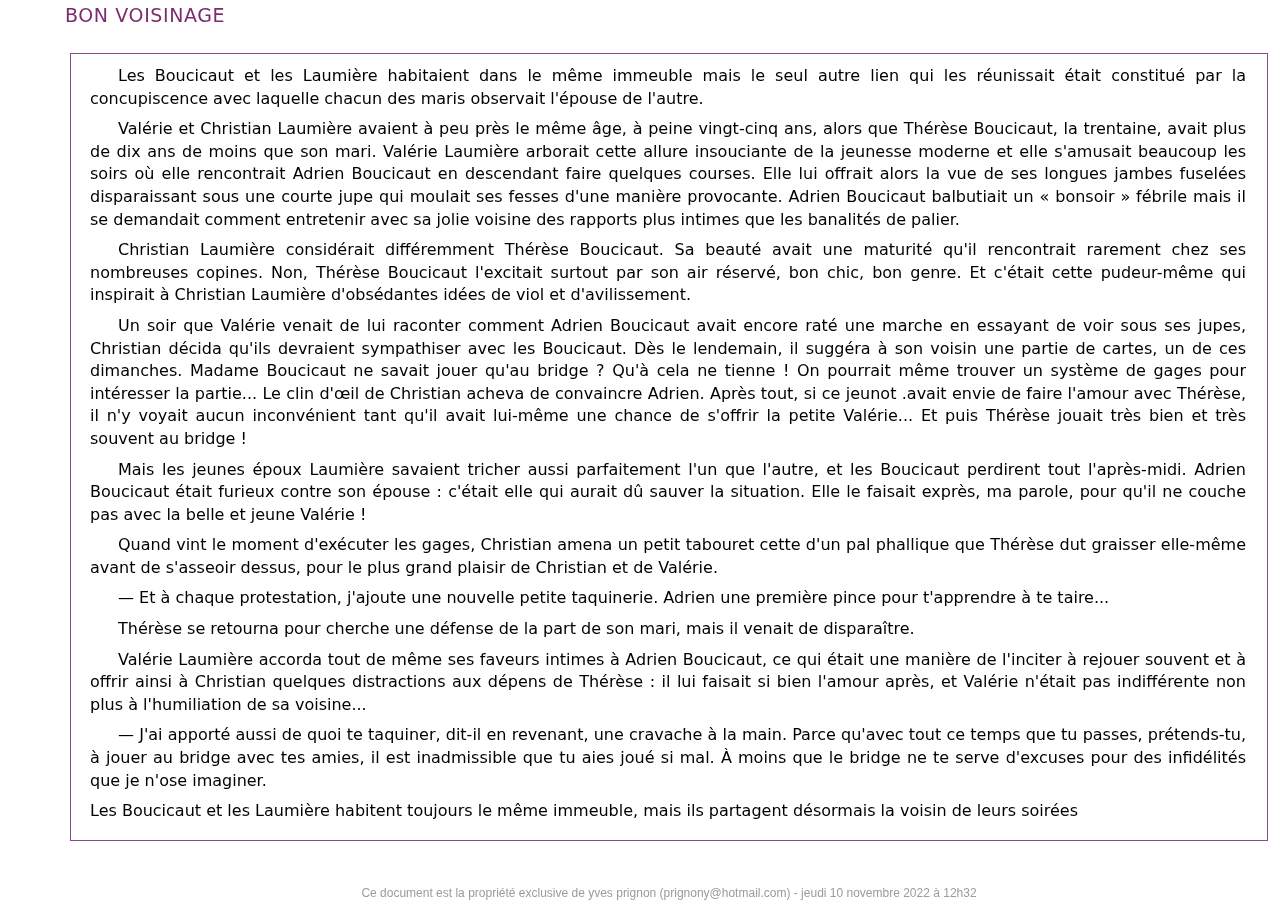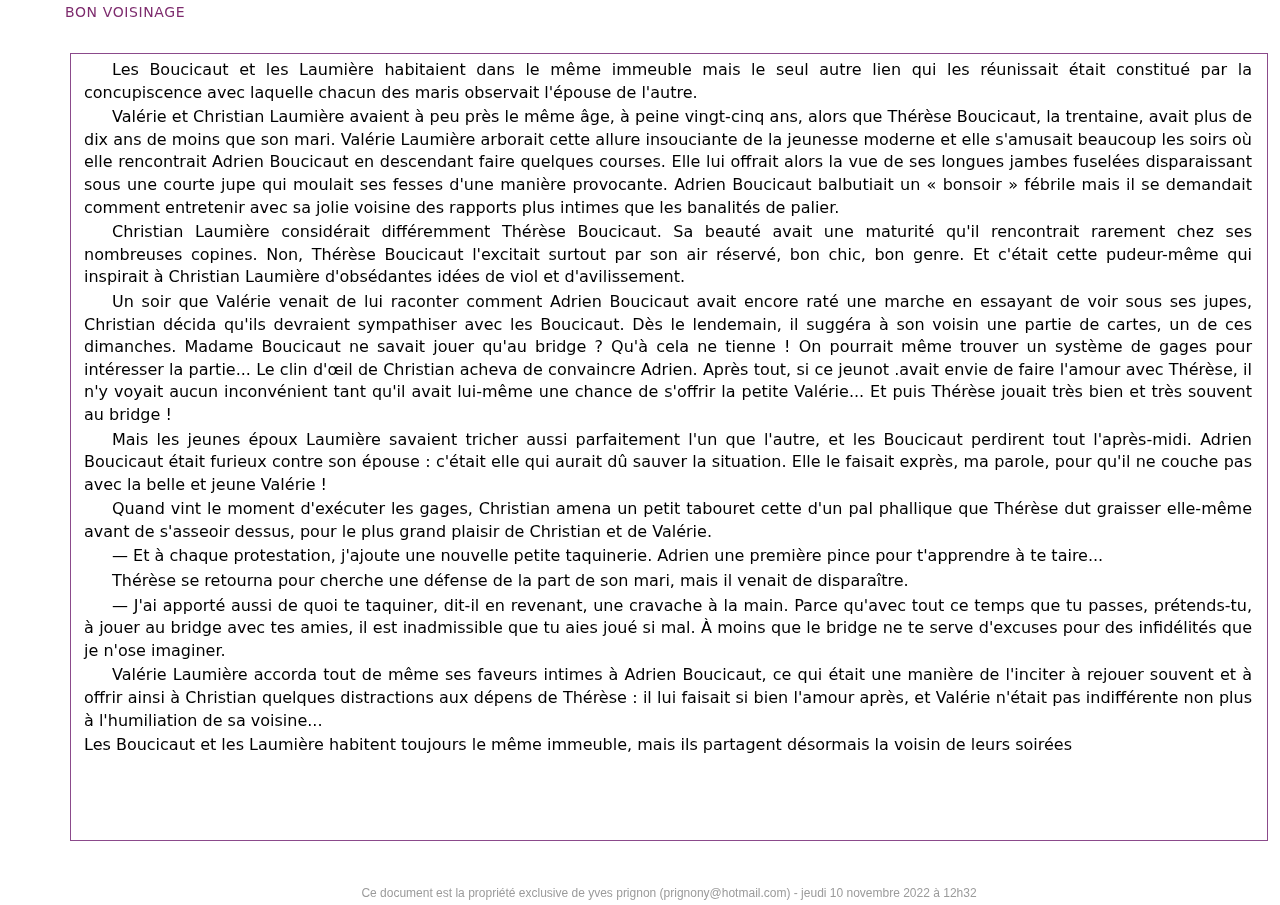--- a/index.html
+++ b/index.html
@@ -11,39 +11,39 @@
     width: 1280px;
     height: 905px;
     position: relative;
     font-family: "DejaVu Sans", sans-serif;
     overflow: hidden;
   }
   .doc-title {
     position: absolute;
     left: 65px;
     top: 4px;
-    font-size: 14px;
+    font-size: 19px;
     letter-spacing: 0.6px;
     color: #7d2b6d;
     font-weight: 400;
     white-space: nowrap;
   }
   .text-box {
     position: absolute;
     left: 70px;
     top: 53px;
     width: 1198px;
     height: 788px;
     box-sizing: border-box;
     border: 1.5px solid #8b4a8b;
     padding: 3px 13px 0 11px;
     background: #ffffff;
   }
   .para {
-    margin: 2px;
+    margin: 8px;
     font-size: 16px;
     line-height: 22.6px;
     text-align: justify;
     color: #000000;
   }
   .para.indent {
     text-indent: 28px;
   }
   .doc-footer {
     position: absolute;
@@ -65,19 +65,19 @@
 <div class="text-box">
   <div>
       <p class="para indent">Les Boucicaut et les Laumière habitaient dans le même immeuble mais le seul autre lien qui les réunissait était constitué par la concupiscence avec laquelle chacun des maris observait l'épouse de l'autre.</p>
       <p class="para indent">Valérie et Christian Laumière avaient à peu près le même âge, à peine vingt-cinq ans, alors que Thérèse Boucicaut, la trentaine, avait plus de dix ans de moins que son mari. Valérie Laumière arborait cette allure insouciante de la jeunesse moderne et elle s'amusait beaucoup les soirs où elle rencontrait Adrien Boucicaut en descendant faire quelques courses. Elle lui offrait alors la vue de ses longues jambes fuselées disparaissant sous une courte jupe qui moulait ses fesses d'une manière provocante. Adrien Boucicaut balbutiait un « bonsoir » fébrile mais il se demandait comment entretenir avec sa jolie voisine des rapports plus intimes que les banalités de palier.</p>
       <p class="para indent">Christian Laumière considérait différemment Thérèse Boucicaut. Sa beauté avait une maturité qu'il rencontrait rarement chez ses nombreuses copines. Non, Thérèse Boucicaut l'excitait surtout par son air réservé, bon chic, bon genre. Et c'était cette pudeur-même qui inspirait à Christian Laumière d'obsédantes idées de viol et d'avilissement.</p>
       <p class="para indent">Un soir que Valérie venait de lui raconter comment Adrien Boucicaut avait encore raté une marche en essayant de voir sous ses jupes, Christian décida qu'ils devraient sympathiser avec les Boucicaut. Dès le lendemain, il suggéra à son voisin une partie de cartes, un de ces dimanches. Madame Boucicaut ne savait jouer qu'au bridge ? Qu'à cela ne tienne ! On pourrait même trouver un système de gages pour intéresser la partie... Le clin d'œil de Christian acheva de convaincre Adrien. Après tout, si ce jeunot .avait envie de faire l'amour avec Thérèse, il n'y voyait aucun inconvénient tant qu'il avait lui-même une chance de s'offrir la petite Valérie... Et puis Thérèse jouait très bien et très souvent au bridge !</p>
       <p class="para indent">Mais les jeunes époux Laumière savaient tricher aussi parfaitement l'un que l'autre, et les Boucicaut perdirent tout l'après-midi. Adrien Boucicaut était furieux contre son épouse : c'était elle qui aurait dû sauver la situation. Elle le faisait exprès, ma parole, pour qu'il ne couche pas avec la belle et jeune Valérie !</p>
       <p class="para indent">Quand vint le moment d'exécuter les gages, Christian amena un petit tabouret cette d'un pal phallique que Thérèse dut graisser elle-même avant de s'asseoir dessus, pour le plus grand plaisir de Christian et de Valérie.</p>
       <p class="para indent">— Et à chaque protestation, j'ajoute une nouvelle petite taquinerie. Adrien une première pince pour t'apprendre à te taire...</p>
       <p class="para indent">Thérèse se retourna pour cherche une défense de la part de son mari, mais il venait de disparaître.</p>
+      <p class="para indent">Valérie Laumière accorda tout de même ses faveurs intimes à Adrien Boucicaut, ce qui était une manière de l'inciter à rejouer souvent et à offrir ainsi à Christian quelques distractions aux dépens de Thérèse : il lui faisait si bien l'amour après, et Valérie n'était pas indifférente non plus à l'humiliation de sa voisine...</p>
       <p class="para indent">— J'ai apporté aussi de quoi te taquiner, dit-il en revenant, une cravache à la main. Parce qu'avec tout ce temps que tu passes, prétends-tu, à jouer au bridge avec tes amies, il est inadmissible que tu aies joué si mal. À moins que le bridge ne te serve d'excuses pour des infidélités que je n'ose imaginer.</p>
-      <p class="para indent">Valérie Laumière accorda tout de même ses faveurs intimes à Adrien Boucicaut, ce qui était une manière de l'inciter à rejouer souvent et à offrir ainsi à Christian quelques distractions aux dépens de Thérèse : il lui faisait si bien l'amour après, et Valérie n'était pas indifférente non plus à l'humiliation de sa voisine...</p>
       <p class="para">Les Boucicaut et les Laumière habitent toujours le même immeuble, mais ils partagent désormais la voisin de leurs soirées</p>
     </div>
 </div>
 
 <div class="doc-footer">Ce document est la propriété exclusive de yves prignon (prignony@hotmail.com) - jeudi 10 novembre 2022 à 12h32</div>
 
 </body></html>

